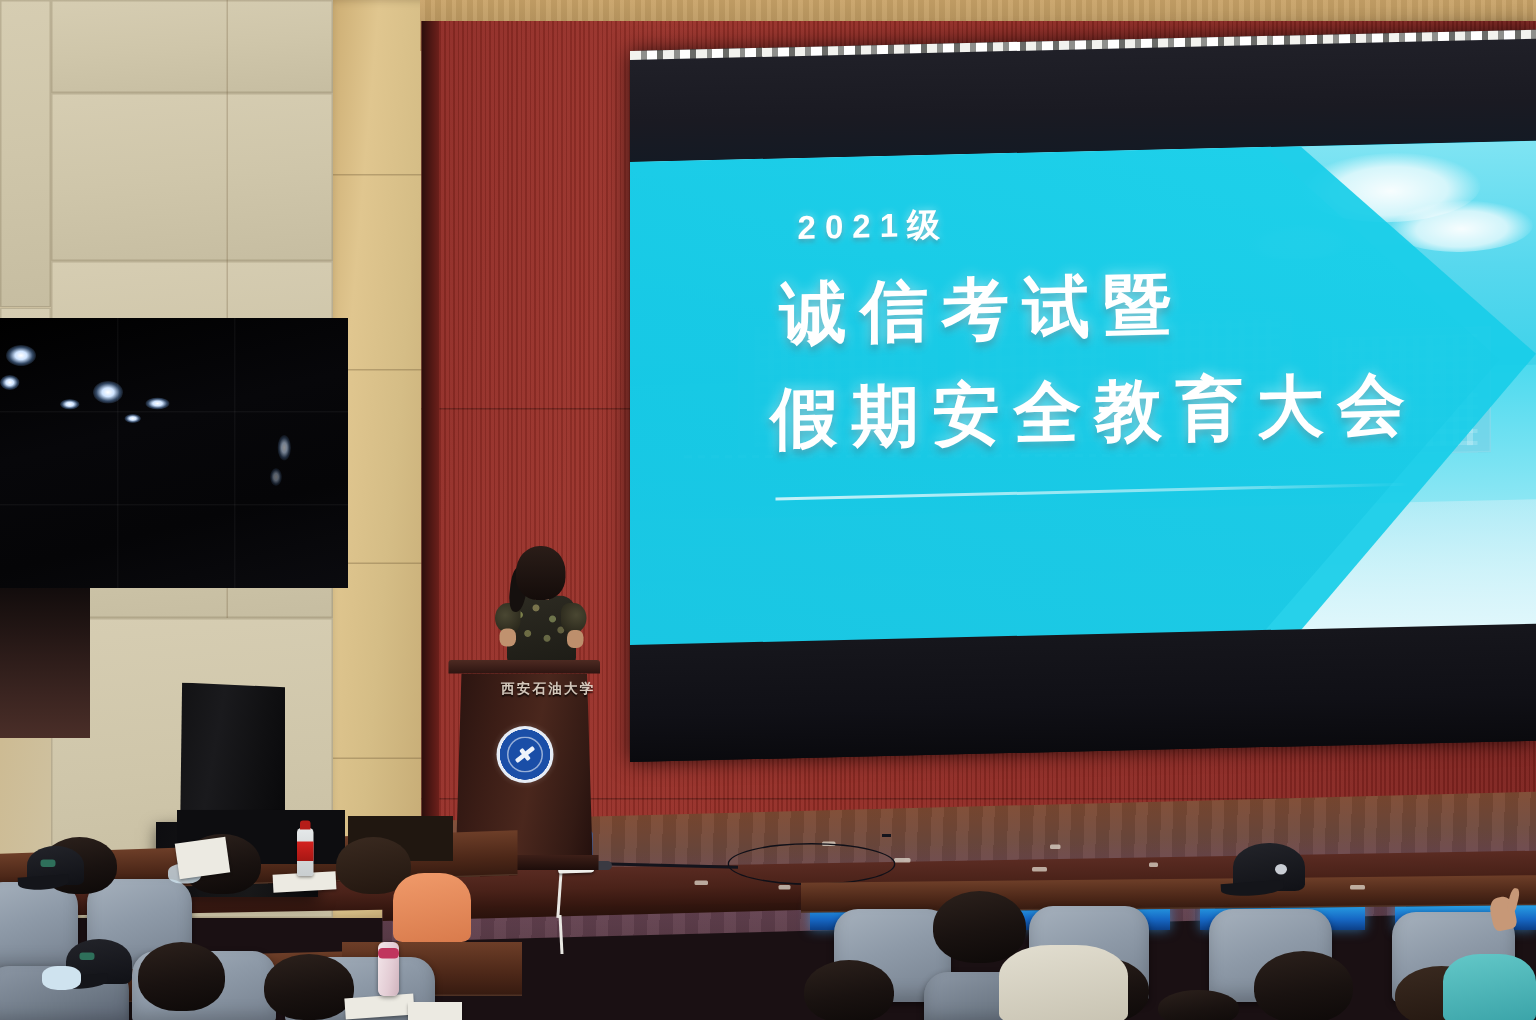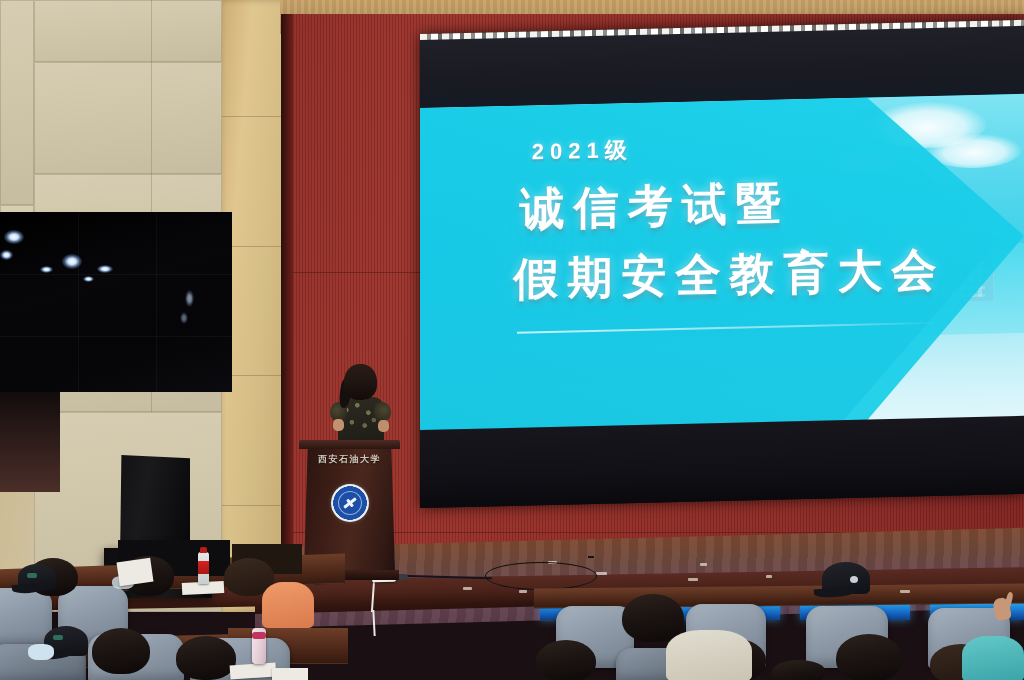--- a/index.html
+++ b/index.html
@@ -208,21 +208,21 @@
   .podium-body{
     position:absolute;left:3px;top:9px;width:91px;height:122px;
     background:linear-gradient(100deg,#2a1410 0%,#3b1d16 28%,#4a271d 55%,#331a14 85%,#24100d 100%);
     clip-path:polygon(4% 0, 96% 0, 100% 100%, 0 100%);
   }
   .podium-base{
     position:absolute;left:-1px;bottom:0;width:99px;height:10px;
     background:linear-gradient(180deg,#3d1f18,#1d0d0a);
   }
   .podium-text{
-    position:absolute;left:0;top:13px;width:97px;text-align:center;
+    position:absolute;left:16px;top:13px;width:97px;text-align:center;
     color:#e7dfd2;font-size:9px;letter-spacing:1.5px;font-weight:bold;
     font-family:"Liberation Serif",serif;
     text-shadow:0 1px 1px rgba(0,0,0,.85);
     opacity:.88;
   }
   .podium-emblem{
     position:absolute;left:50%;top:44px;transform:translateX(-50%);
     width:38px;height:38px;border-radius:50%;
     background:radial-gradient(circle at 50% 50%,#1b4fa8 0%,#1b4fa8 62%,#e9eef6 63%,#dde6f2 80%,#b9c9de 100%);
     box-shadow:0 0 4px rgba(255,255,255,.18);

